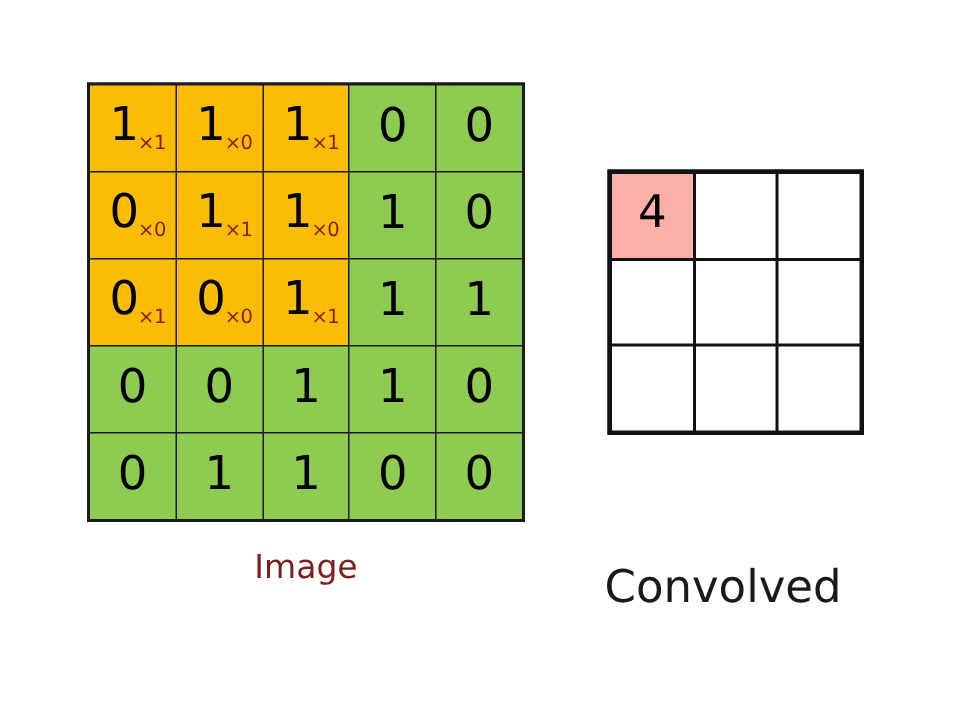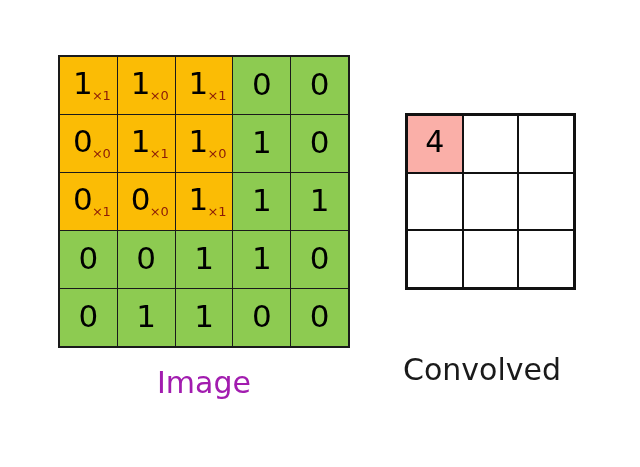--- a/index.html
+++ b/index.html
@@ -101,36 +101,36 @@
   }
 
   
   #image-caption {
     position: absolute;
     left: 58px;
     top: 366px;
     width: 292px;
     text-align: center;
     font-family: "DejaVu Sans", sans-serif;
-    font-size: 30px;
+    font-size: 22px;
     line-height: 1.16;
-    color: #a21caf;
+    color: #7f1d1d;
   }
   #feature-caption {
     position: absolute;
     left: 403px;
     top: 352px;
     width: 210px;
     text-align: left;
     font-family: "DejaVu Sans", sans-serif;
     font-size: 30px;
     line-height: 1.22;
     color: #1a1a1a;
   }
-  #feature-caption div { white-space: nowrap; }
+  #feature-caption div { white-space: nowrap; margin-top: 22px; }
 </style>
 </head>
 <body>
 
 <div id="image-matrix">
     <div class="cell orange has-sub">
       <span class="cell-value">1</span>
       <span class="cell-sub">×1</span>
     </div>
     <div class="cell orange has-sub">

